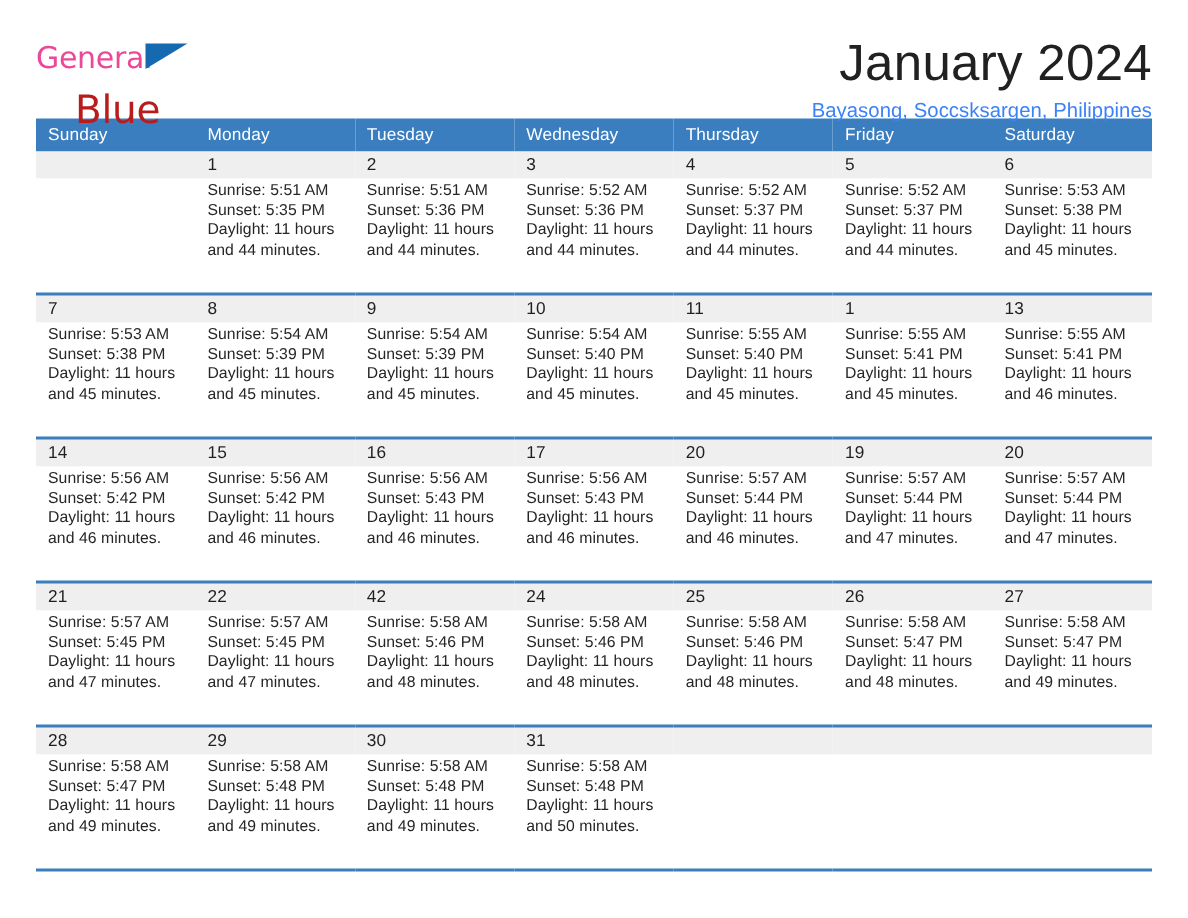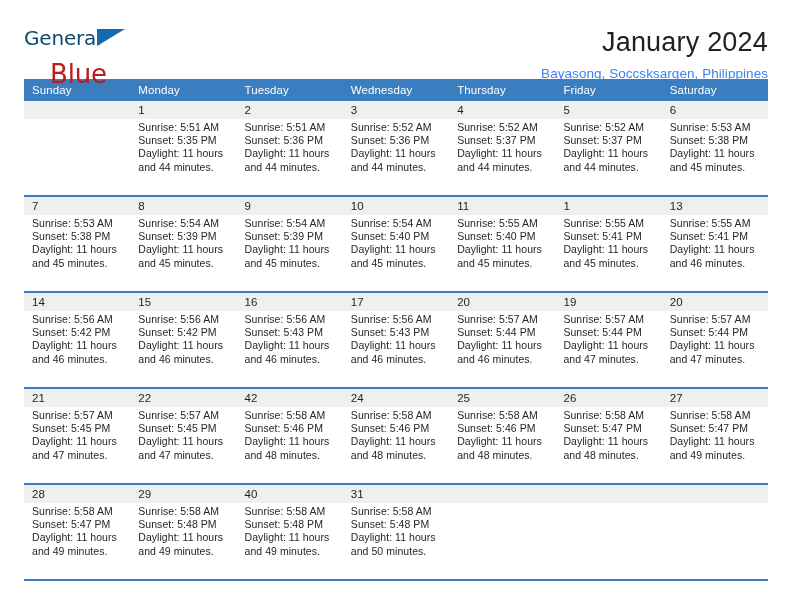--- a/index.html
+++ b/index.html
@@ -38,21 +38,21 @@
     width: 120px;
     height: 48px;
     flex: 0 0 auto;
   }
   .brand-general {
     position: absolute;
     left: 0;
     top: 0;
     font-size: 20px;
     letter-spacing: -0.2px;
-    color: #0c4a6e;
+    color: #ec4899;
     font-family: "DejaVu Sans", sans-serif;
   }
   .brand-blue {
     position: absolute;
     left: 26px;
     top: 33px;
     font-size: 26px;
     letter-spacing: -0.2px;
     color: #b91c1c;
     font-family: "DejaVu Sans", sans-serif;
@@ -66,21 +66,21 @@
     border-left: 28px solid #1569b0;
     border-bottom: 17px solid transparent;
   }
 
   .titles {
     text-align: right;
     flex: 1 1 auto;
     padding-top: 0;
   }
   .cal-title {
-    font-size: 27px;
+    font-size: 34px;
     font-weight: normal;
     color: #212121;
     line-height: 32px;
     letter-spacing: 0.2px;
   }
   .cal-subtitle {
     font-size: 13.5px;
     color: #3b82f6;
     line-height: 18px;
     margin-top: 7px;
@@ -390,21 +390,21 @@
             <span class="cell-line">Sunrise: 5:58 AM</span>
             <span class="cell-line">Sunset: 5:47 PM</span>
             <span class="cell-line">Daylight: 11 hours</span>
             <span class="cell-line">and 49 minutes.</span>
           </td>
       </tr>
 
       <tr class="daynum-row weeksep">
         <td>28</td>
         <td>29</td>
-        <td>40</td>
+        <td>30</td>
         <td>31</td>
         <td class="empty"></td>
         <td class="empty"></td>
         <td class="empty"></td>
       </tr>
       <tr class="info-row last">
         <td>
             <span class="cell-line">Sunrise: 5:58 AM</span>
             <span class="cell-line">Sunset: 5:47 PM</span>
             <span class="cell-line">Daylight: 11 hours</span>

